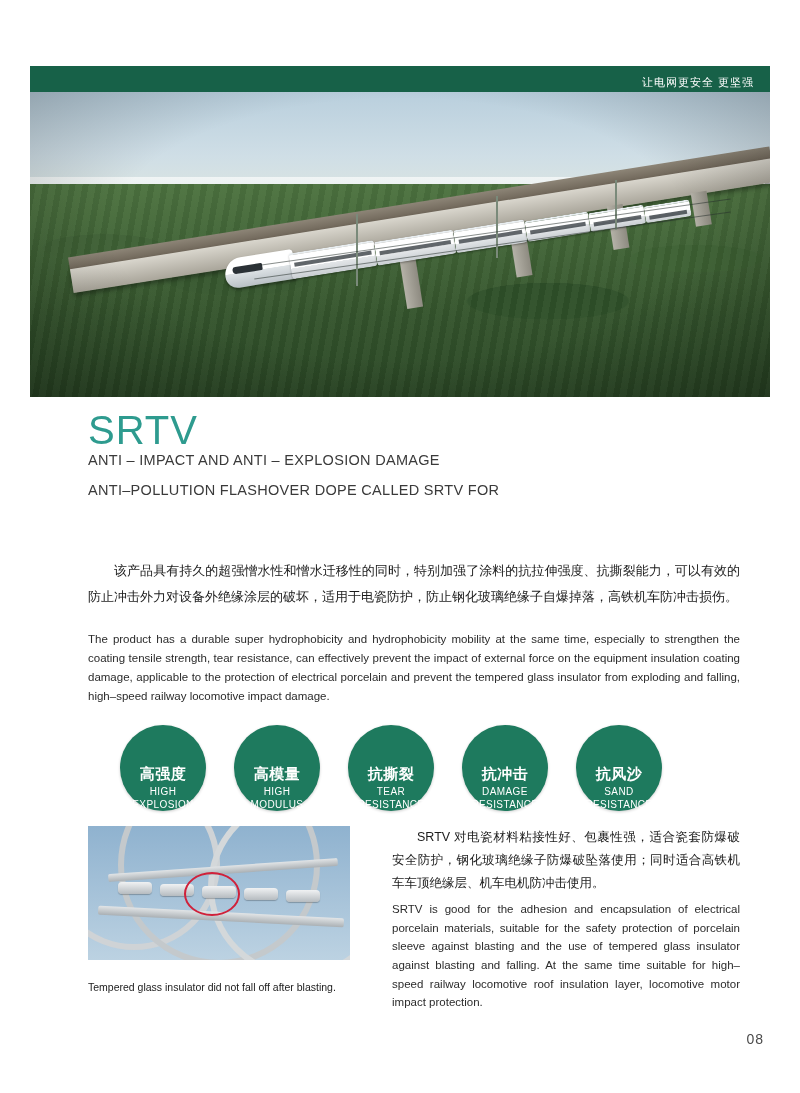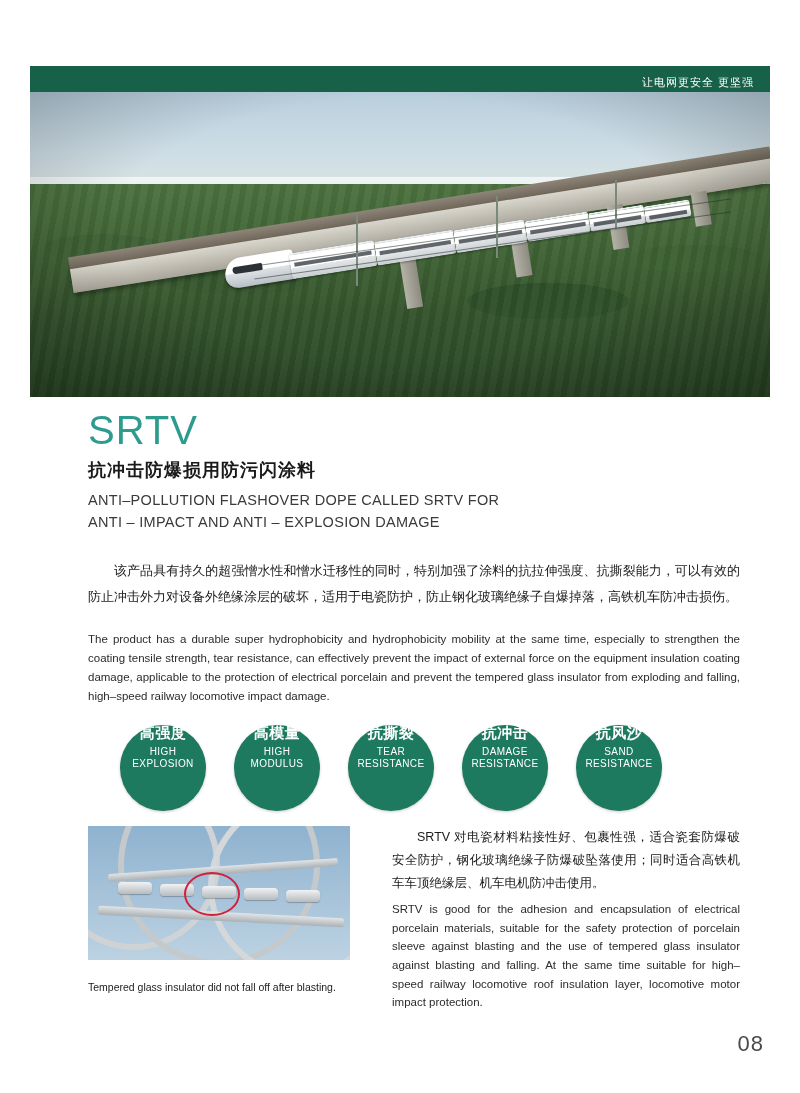--- a/index.html
+++ b/index.html
@@ -245,21 +245,21 @@
   }
   .circle {
     width: 86px;
     height: 86px;
     border-radius: 50%;
     background: #1e7a5e;
     color: #ffffff;
     display: flex;
     flex-direction: column;
     align-items: center;
-    justify-content: flex-start;
+    justify-content: flex-end;
     text-align: center;
     box-shadow: 0 1px 3px rgba(0,0,0,.2);
   }
   .circle .c-cn {
     font-size: 15px;
     font-weight: bold;
     letter-spacing: .5px;
     line-height: 1.1;
   }
   .circle .c-en {
@@ -351,21 +351,21 @@
     line-height: 1.62;
     color: #2b2b2b;
     text-align: justify;
   }
 
   
   .page-no {
     position: absolute;
     right: 36px;
     top: 1031px;
-    font-size: 22px;
+    font-size: 14px;
     color: #4a4a4a;
     letter-spacing: 1px;
   }
 </style>
 </head>
 <body>
 
 <div class="page">
 
   <div class="header-bar">
@@ -400,23 +400,22 @@
     <div class="catenary" style="left:44%;top:40%;height:72px;"></div>
     <div class="catenary" style="left:63%;top:34%;height:62px;"></div>
     <div class="catenary" style="left:79%;top:29%;height:50px;"></div>
     <div class="wire" style="left:30%;top:46%;width:65%;transform:rotate(-8deg);"></div>
     <div class="wire" style="left:30%;top:50%;width:65%;transform:rotate(-8deg);"></div>
     <div class="vignette"></div>
   </div>
 
   <div class="title-block">
     <h1 class="title-main">SRTV</h1>
-    <div class="title-cn">抗冲击防爆损用防污闪涂料</div>
+    <div class="title-en" style="margin-top:0;">ANTI – IMPACT AND ANTI – EXPLOSION DAMAGE</div>
     <div class="title-en">ANTI–POLLUTION FLASHOVER DOPE CALLED SRTV FOR</div>
-    <div class="title-en" style="margin-top:0;">ANTI – IMPACT AND ANTI – EXPLOSION DAMAGE</div>
   </div>
 
   <div class="para-cn">该产品具有持久的超强憎水性和憎水迁移性的同时，特别加强了涂料的抗拉伸强度、抗撕裂能力，可以有效的防止冲击外力对设备外绝缘涂层的破坏，适用于电瓷防护，防止钢化玻璃绝缘子自爆掉落，高铁机车防冲击损伤。</div>
   <div class="para-en">The product has a durable super hydrophobicity and hydrophobicity mobility at the same time, especially to strengthen the coating tensile strength, tear resistance, can effectively prevent the impact of external force on the equipment insulation coating damage, applicable to the protection of electrical porcelain and prevent the tempered glass insulator from exploding and falling, high–speed railway locomotive impact damage.</div>
 
   <div class="circles">
     <div class="circle">
       <span class="c-cn">高强度</span>
       <span class="c-en">
         <span>HIGH</span><br>

